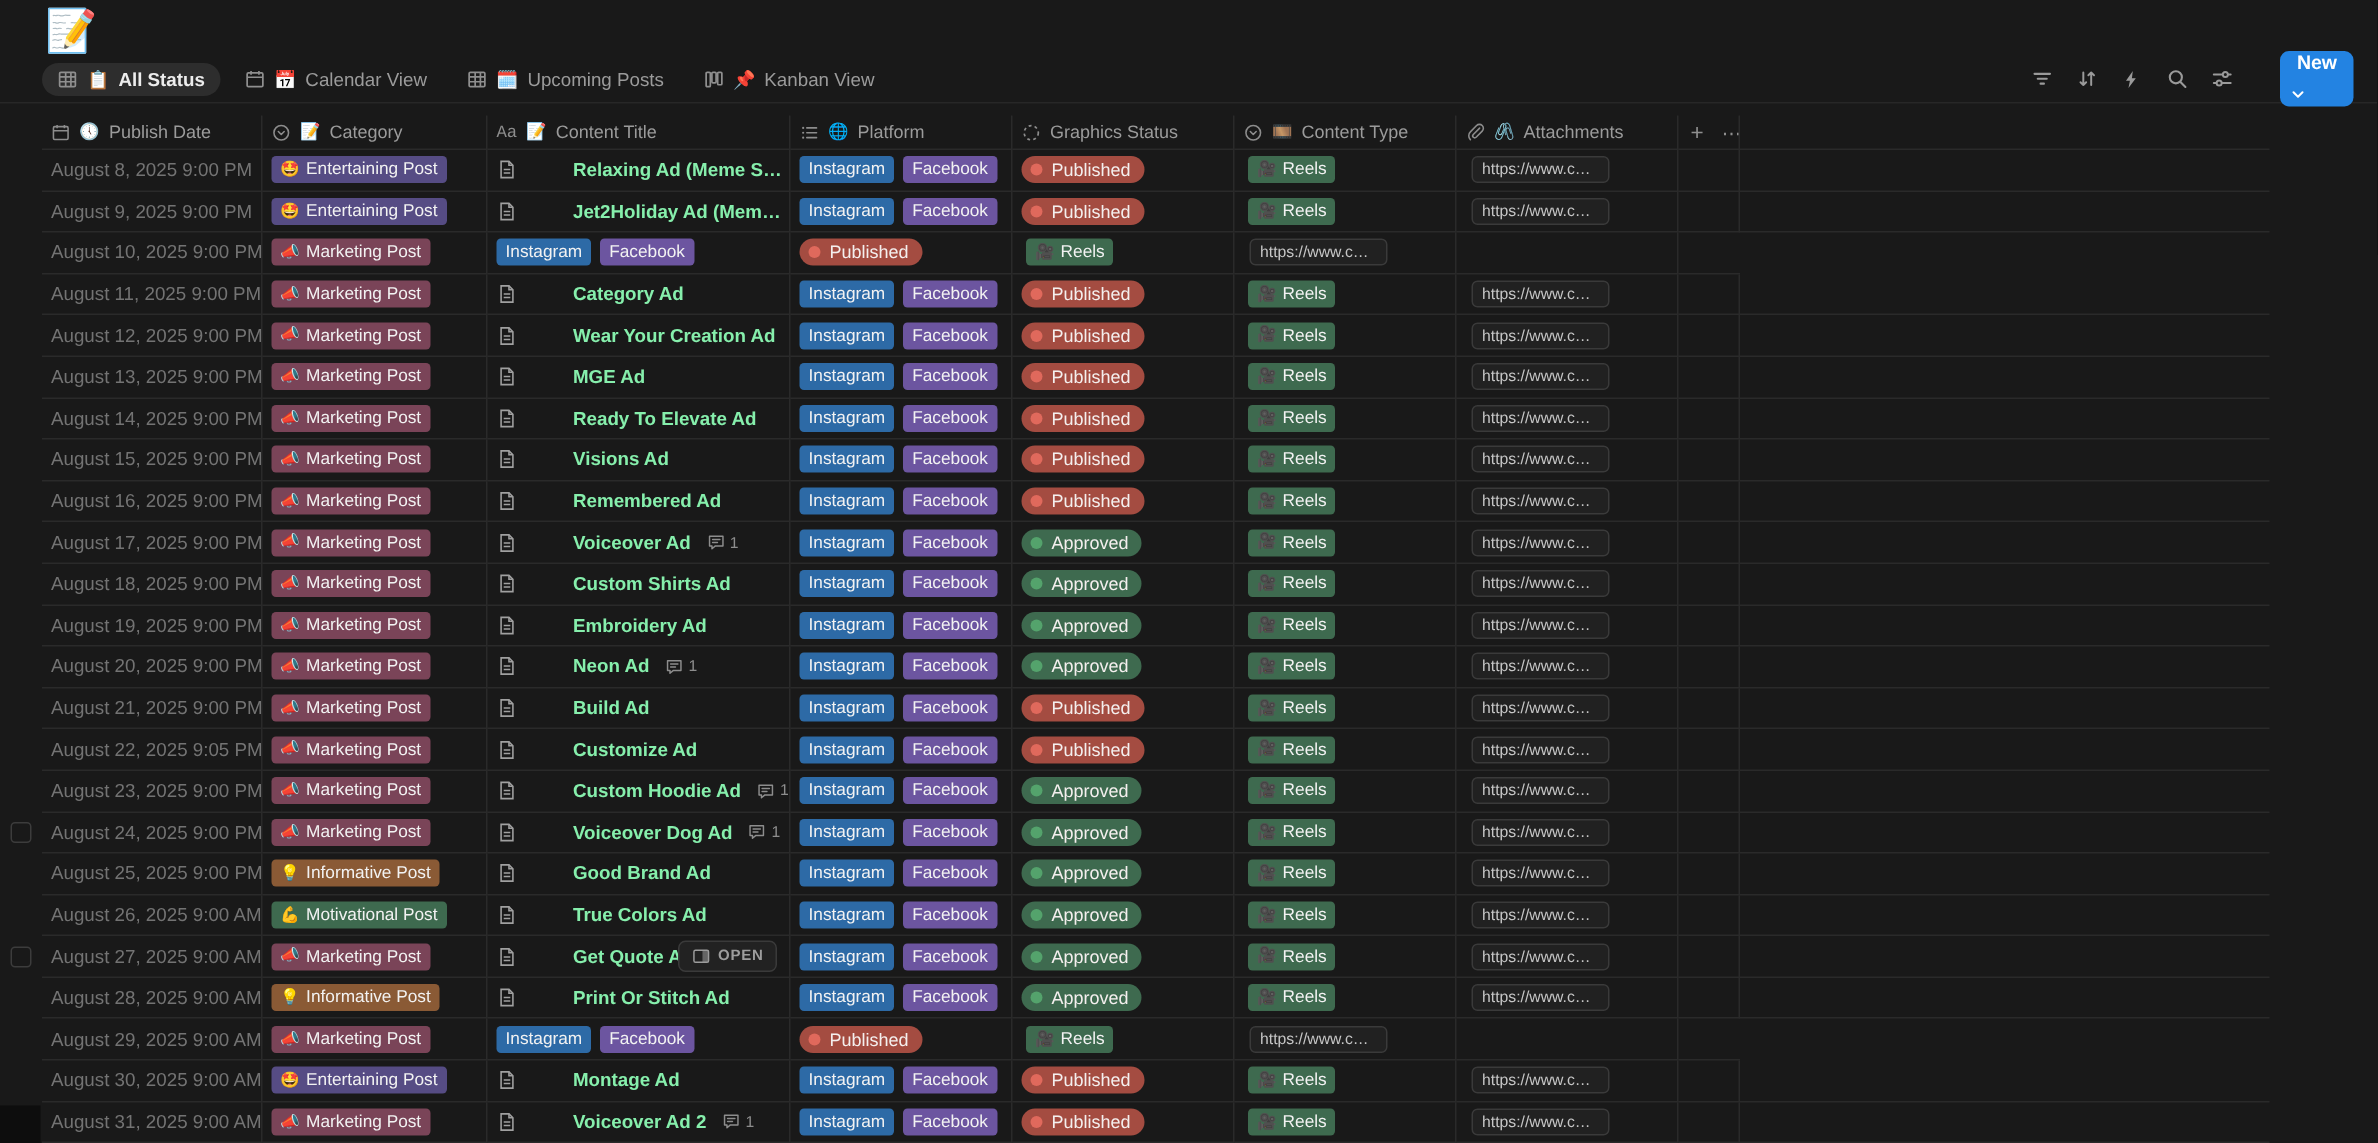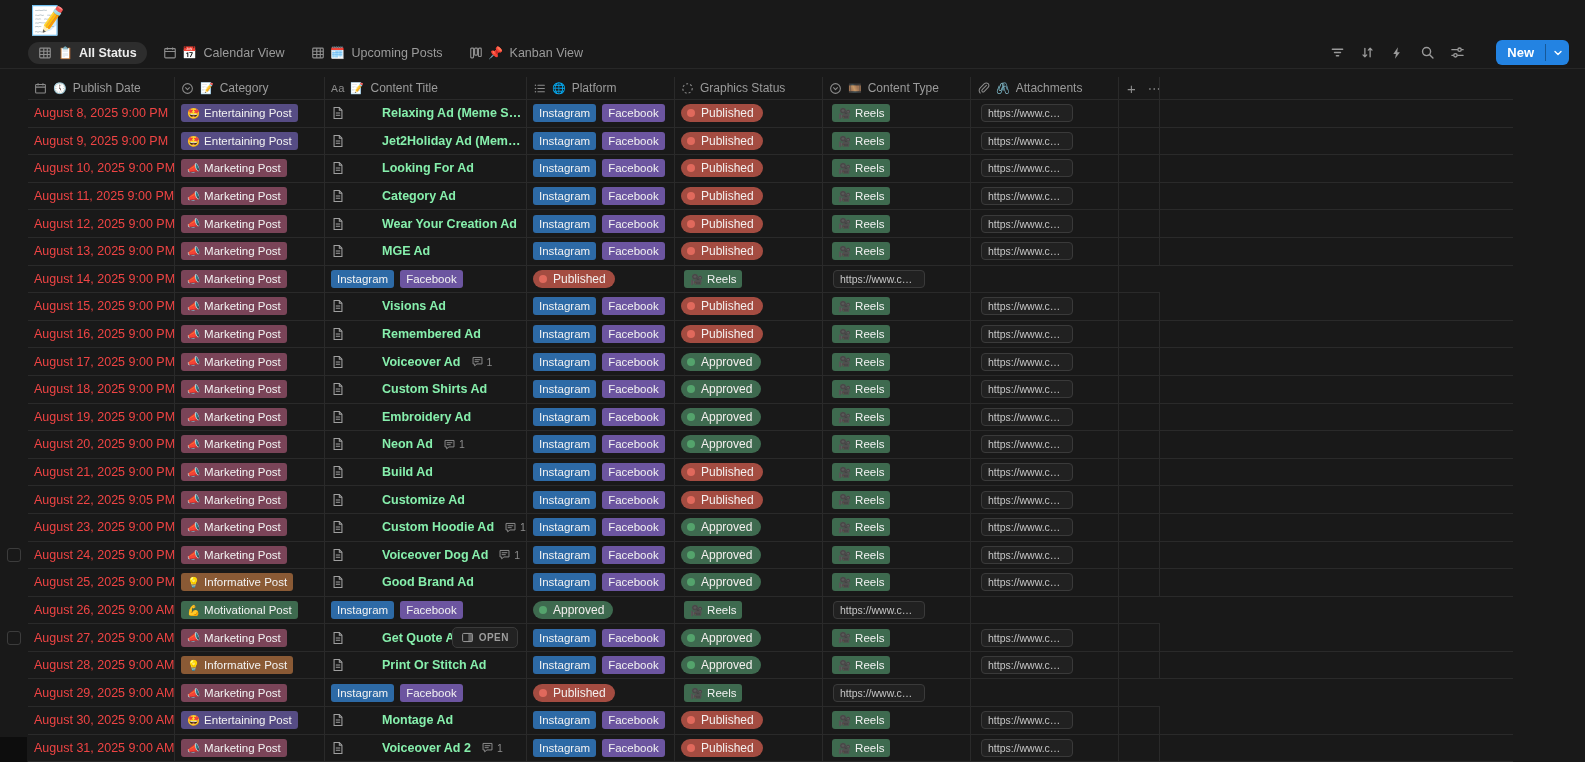--- a/index.html
+++ b/index.html
@@ -23,39 +23,39 @@
   .tabs{display:flex; align-items:center; gap:6px;}
   .tab{display:flex; align-items:center; gap:6px; padding:4px 10px; border-radius:15px;
        font-size:12.5px; color:var(--muted); cursor:pointer; white-space:nowrap;}
   .tab.active{background:#2d2d2d; color:#ededed; font-weight:700;}
   .tab .vicon{display:inline-flex; color:#8f8f8f;}
   .tab .temoji{font-size:12px;}
   .toolbar{display:flex; align-items:center; gap:4px;}
   .tool-btn{display:inline-flex; align-items:center; justify-content:center;
             width:26px; height:26px; color:#9a9a9a; border-radius:4px; cursor:pointer;}
   .new-btn{display:flex; align-items:stretch; margin-left:22px; background:var(--accent);
-           border-radius:6px; overflow:hidden; height:25px; cursor:pointer;}
+           border-radius:6px; overflow:hidden; height:37px; cursor:pointer;flex-direction:column;}
   .new-btn .main{display:flex; align-items:center; padding:0 11px; color:#fff;
                  font-size:13px; font-weight:700;}
   .new-btn .split{width:1px; background:rgba(13,53,91,.55); margin:4px 0;}
   .new-btn .chev{display:flex; align-items:center; justify-content:center; width:23px; color:#fff;}
   
   .table{width:1513px; margin-top:8px;}
   .grid-row{display:grid; grid-template-columns:28px 147px 150px 202px 148px 148px 148px 148px 41px 1fr;}
   .hcell, .cell{display:flex; align-items:center; overflow:hidden;}
   .hcell{height:23px; border-bottom:1px solid var(--line); color:var(--muted);
          font-size:12px; gap:6px; padding-left:6px; cursor:pointer;}
   .hcell .picon{display:inline-flex; color:#8c8c8c; flex:none;font-family:Liberation Mono, monospace;}
   .hcell .hemoji{font-size:11px; line-height:1;}
   .h-gutter,.c-gutter{border-bottom:none !important; border-right:none !important;}
   .vr{border-right:1px solid var(--line);}
   .cell{height:27.6px; border-bottom:1px solid var(--line); padding-left:6px; gap:6px; white-space:nowrap;}
   .c-gutter{justify-content:center; padding-left:0;}
   .row-checkbox{width:14px; height:14px; border:1px solid #3c3c3c; border-radius:3px; background:transparent;}
-  .date-text{font-size:12.5px; color:#ef4444;}
+  .date-text{font-size:12.5px; color:#737373;}
   
   .tag{display:inline-flex; align-items:center; gap:4px; height:18px; padding:0 6px;
        border-radius:3px; font-size:11.5px; font-weight:500; color:#f2f2f2; flex:none; cursor:pointer;}
   .tag .tag-emoji{font-size:10.5px; line-height:1;}
   .tag-blue{background:var(--tag-blue);}
   .tag-purple{background:var(--tag-purple);}
   .tag-cat-purple{background:var(--tag-cat-purple);}
   .tag-pink{background:var(--tag-pink);}
   .tag-orange{background:var(--tag-orange);}
   .tag-green{background:var(--tag-green);}
@@ -360,31 +360,20 @@
     </div>
     <div class="cell vr">
       <span class="date-text">August 10, 2025 9:00 PM</span>
     </div>
     <div class="cell vr">
       <span class="tag tag-pink">
         <span class="tag-emoji">📣</span>
         <span class="tag-label">Marketing Post</span>
       </span>
     </div>
-    <div class="cell vr c-title">
-      <span class="doc-icon">
-        <svg width="14" height="14" viewBox="0 0 16 16" fill="none" stroke="currentColor" stroke-width="1.2">
-                <path d="M3.5 1.8h6l3 3v9.4h-9z"></path>
-                <path d="M9.5 1.8v3h3"></path>
-                <path d="M5.5 8h5M5.5 10.6h5"></path>
-              </svg>
-      </span>
-      <span class="title-text">Looking For Ad</span>
-
-    </div>
     <div class="cell vr">
             <span class="tag tag-blue">Instagram</span>
             <span class="tag tag-purple">Facebook</span>
           </div>
     <div class="cell vr">
       <span class="status-pill status-red">
         <span class="status-dot"></span>
         <span>Published</span>
       </span>
     </div>
@@ -547,20 +536,31 @@
       
     </div>
     <div class="cell vr">
       <span class="date-text">August 14, 2025 9:00 PM</span>
     </div>
     <div class="cell vr">
       <span class="tag tag-pink">
         <span class="tag-emoji">📣</span>
         <span class="tag-label">Marketing Post</span>
       </span>
+    </div>
+    <div class="cell vr c-title">
+      <span class="doc-icon">
+        <svg width="14" height="14" viewBox="0 0 16 16" fill="none" stroke="currentColor" stroke-width="1.2">
+                <path d="M3.5 1.8h6l3 3v9.4h-9z"></path>
+                <path d="M9.5 1.8v3h3"></path>
+                <path d="M5.5 8h5M5.5 10.6h5"></path>
+              </svg>
+      </span>
+      <span class="title-text">Ready To Elevate Ad</span>
+
     </div>
     <div class="cell vr">
             <span class="tag tag-blue">Instagram</span>
             <span class="tag tag-purple">Facebook</span>
           </div>
     <div class="cell vr">
       <span class="status-pill status-red">
         <span class="status-dot"></span>
         <span>Published</span>
       </span>
@@ -1129,20 +1129,31 @@
     </div>
     <div class="cell vr">
       <span class="date-text">August 26, 2025 9:00 AM</span>
     </div>
     <div class="cell vr">
       <span class="tag tag-green">
         <span class="tag-emoji">💪</span>
         <span class="tag-label">Motivational Post</span>
       </span>
     </div>
+    <div class="cell vr c-title">
+      <span class="doc-icon">
+        <svg width="14" height="14" viewBox="0 0 16 16" fill="none" stroke="currentColor" stroke-width="1.2">
+                <path d="M3.5 1.8h6l3 3v9.4h-9z"></path>
+                <path d="M9.5 1.8v3h3"></path>
+                <path d="M5.5 8h5M5.5 10.6h5"></path>
+              </svg>
+      </span>
+      <span class="title-text">True Colors Ad</span>
+
+    </div>
     <div class="cell vr">
             <span class="tag tag-blue">Instagram</span>
             <span class="tag tag-purple">Facebook</span>
           </div>
     <div class="cell vr">
       <span class="status-pill status-green">
         <span class="status-dot"></span>
         <span>Approved</span>
       </span>
     </div>

